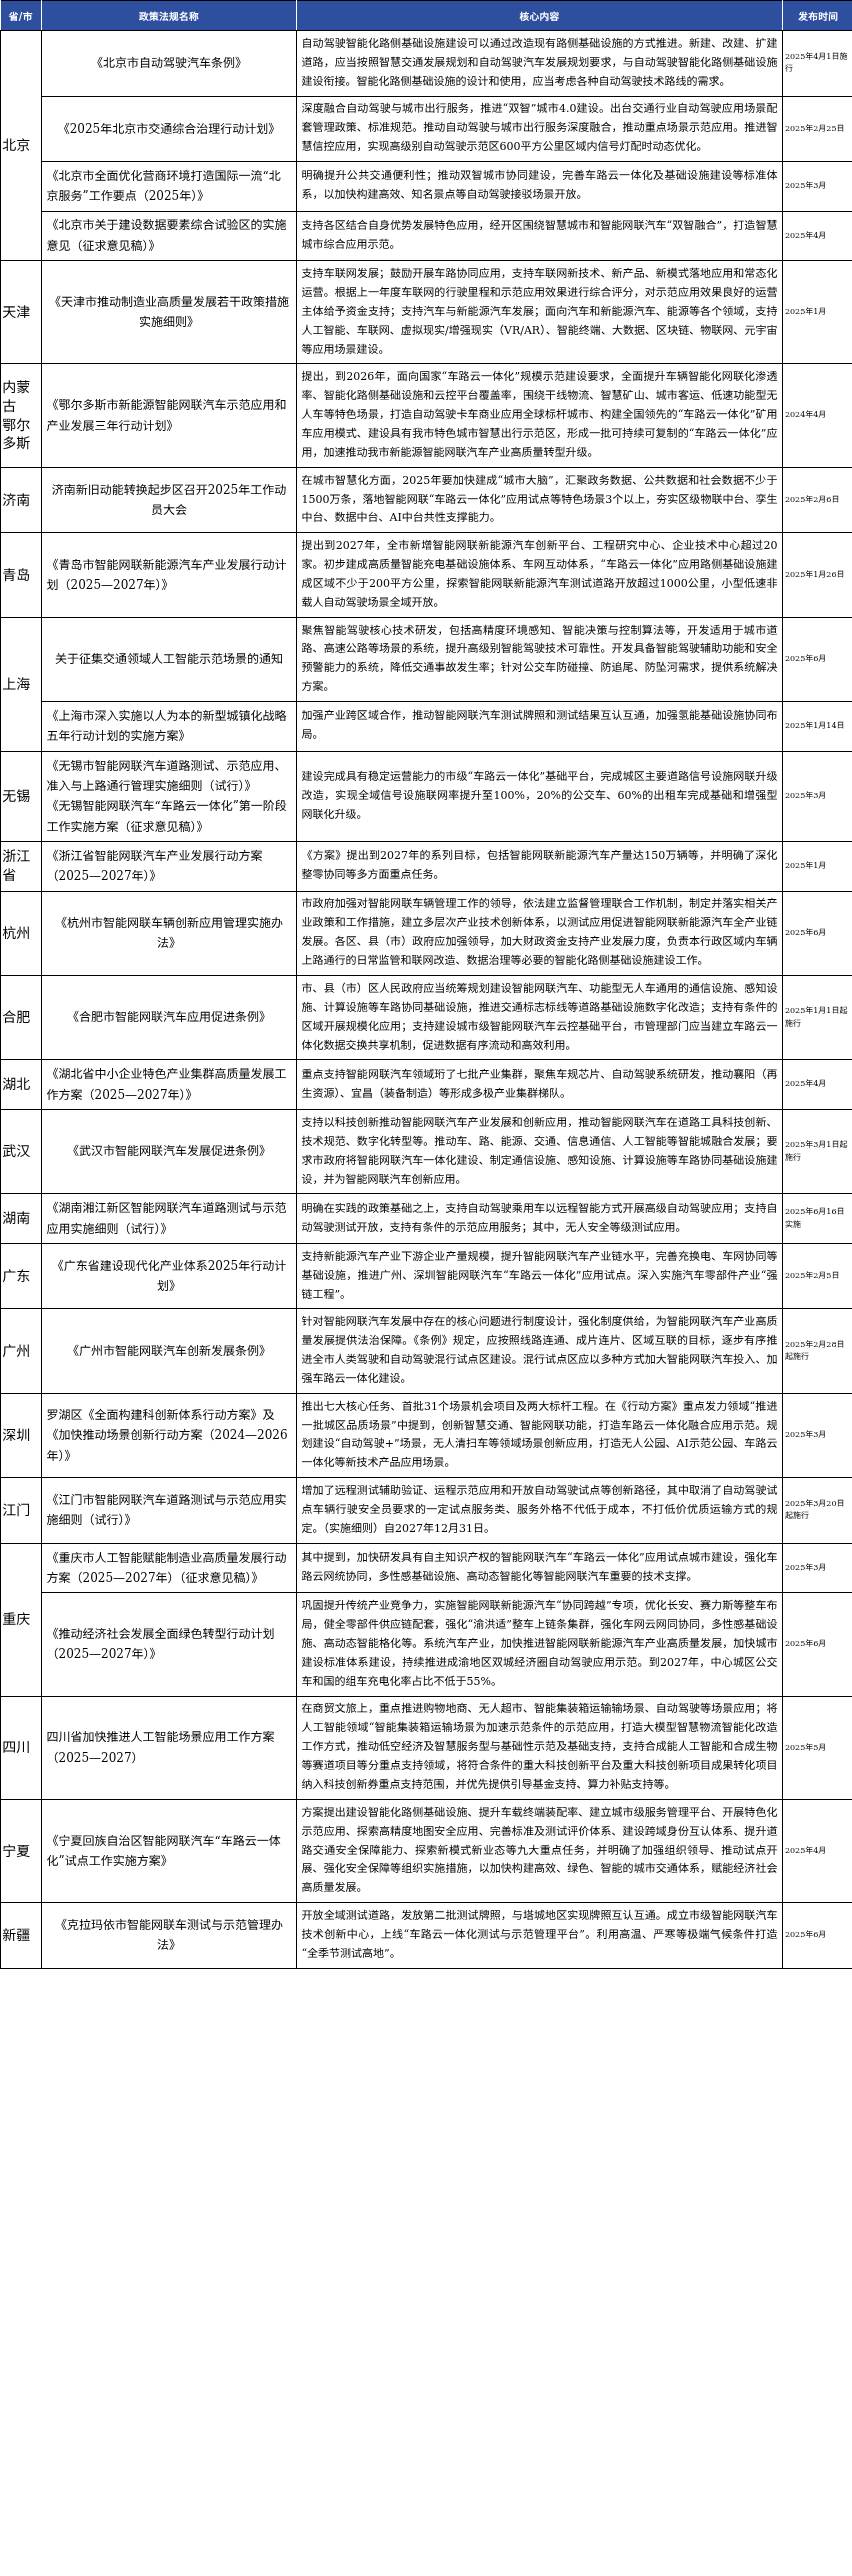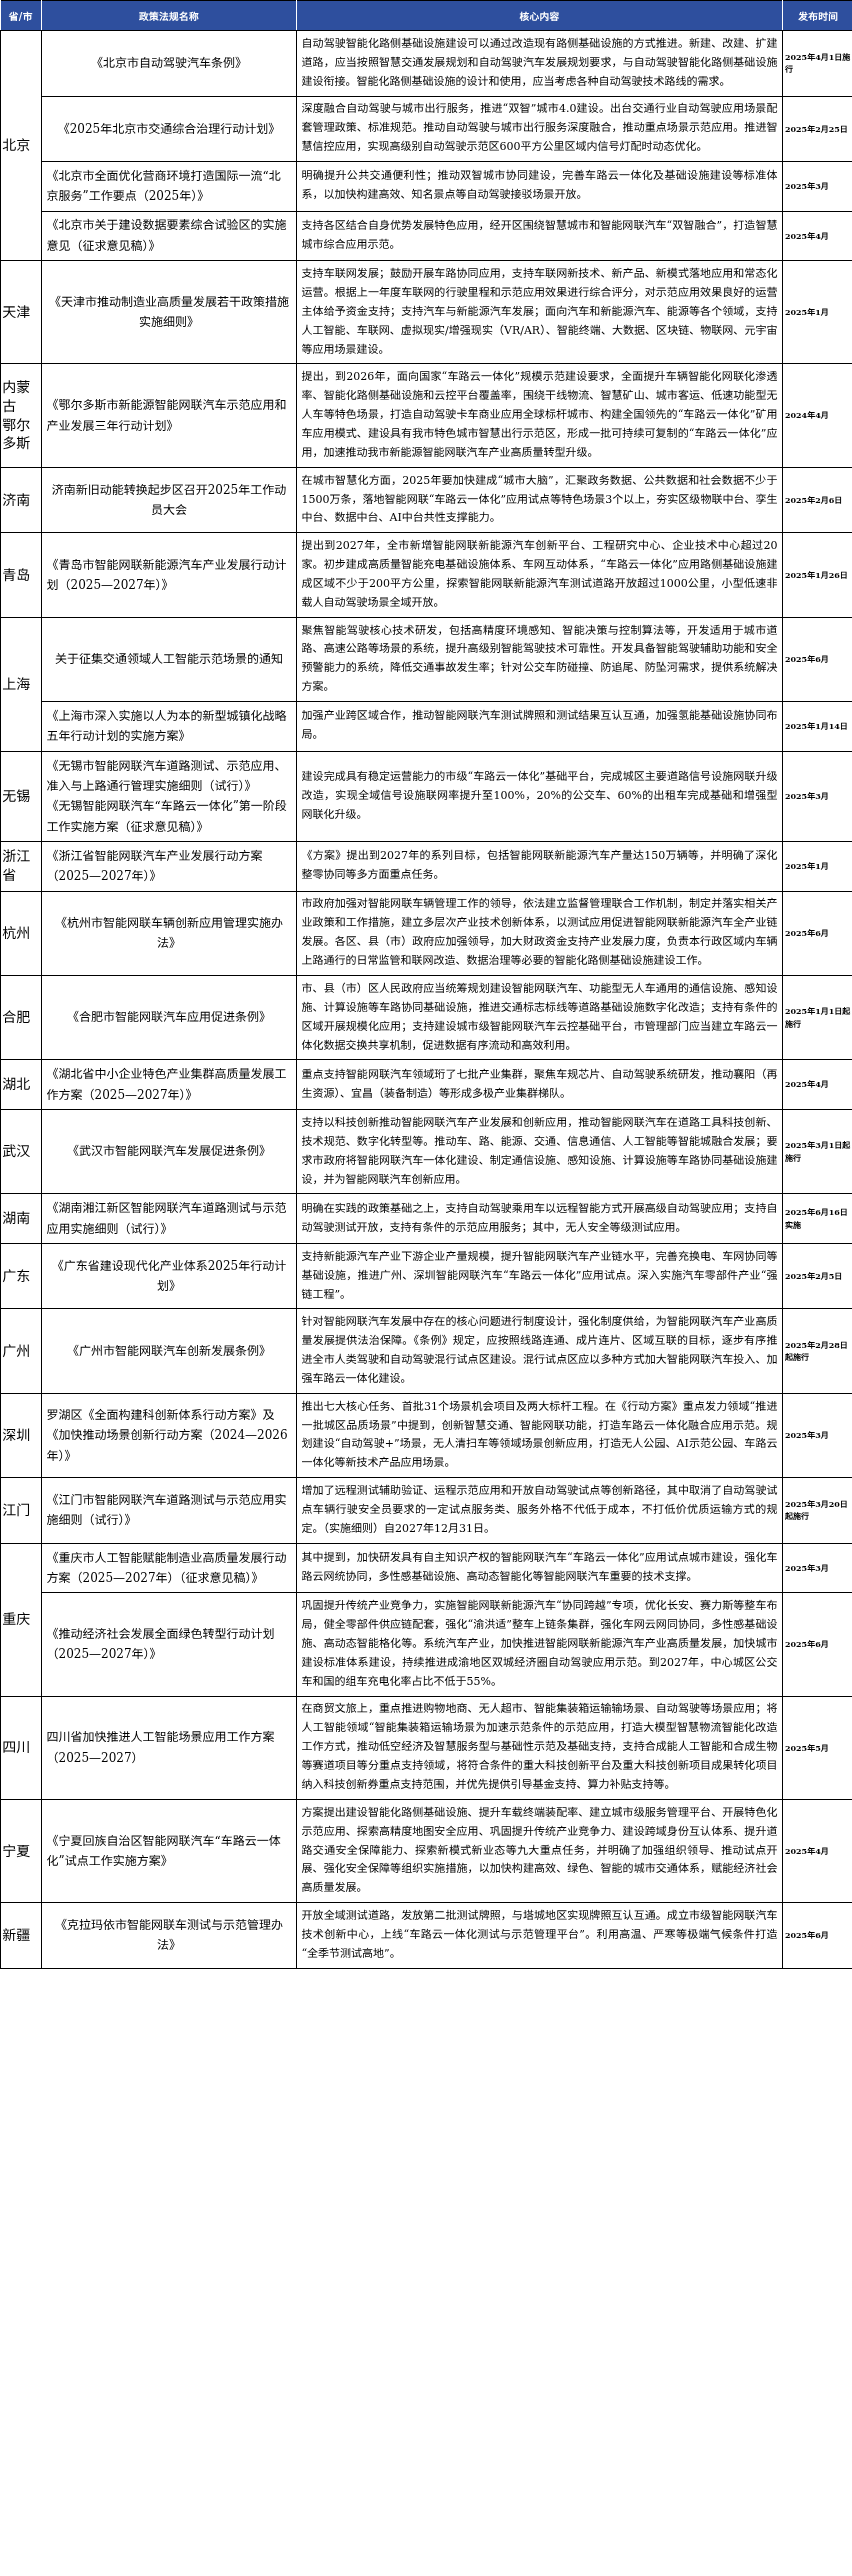--- a/index.html
+++ b/index.html
@@ -68,21 +68,20 @@
     text-justify: inter-ideograph;
     font-size: 11px;
     line-height: 1.72;
   }
   tbody td.date {
     text-align: left;
     font-size: 8px;
     line-height: 1.55;
     padding: 2.6px 1.9px;
     border-right: 1.3px solid #000000;
-    font-weight: bold;
   }
   tbody tr.group-start > td { border-top: 1.3px solid #000000; }
   tbody tr:last-child > td  { border-bottom: 1.3px solid #000000; }
 </style>
 </head>
 <body>
 
 <table id="policy-table">
   <colgroup>
     <col class="c-prov">
@@ -234,21 +233,21 @@
       </tr>
       <tr class="group-start">
         <td class="prov" rowspan="1">四川</td>
         <td class="name">四川省加快推进人工智能场景应用工作方案（2025—2027）</td>
         <td class="core">在商贸文旅上，重点推进购物地商、无人超市、智能集装箱运输输场景、自动驾驶等场景应用；将人工智能领域“智能集装箱运输场景为加速示范条件的示范应用，打造大模型智慧物流智能化改造工作方式，推动低空经济及智慧服务型与基础性示范及基础支持，支持合成能人工智能和合成生物等赛道项目等分重点支持领域，将符合条件的重大科技创新平台及重大科技创新项目成果转化项目纳入科技创新券重点支持范围，并优先提供引导基金支持、算力补贴支持等。</td>
         <td class="date">2025年5月</td>
       </tr>
       <tr class="group-start">
         <td class="prov" rowspan="1">宁夏</td>
         <td class="name">《宁夏回族自治区智能网联汽车“车路云一体化”试点工作实施方案》</td>
-        <td class="core">方案提出建设智能化路侧基础设施、提升车载终端装配率、建立城市级服务管理平台、开展特色化示范应用、探索高精度地图安全应用、巩固提升传统产业竞争力、建设跨域身份互认体系、提升道路交通安全保障能力、探索新模式新业态等九大重点任务，并明确了加强组织领导、推动试点开展、强化安全保障等组织实施措施，以加快构建高效、绿色、智能的城市交通体系，赋能经济社会高质量发展。</td>
+        <td class="core">方案提出建设智能化路侧基础设施、提升车载终端装配率、建立城市级服务管理平台、开展特色化示范应用、探索高精度地图安全应用、完善标准及测试评价体系、建设跨域身份互认体系、提升道路交通安全保障能力、探索新模式新业态等九大重点任务，并明确了加强组织领导、推动试点开展、强化安全保障等组织实施措施，以加快构建高效、绿色、智能的城市交通体系，赋能经济社会高质量发展。</td>
         <td class="date">2025年4月</td>
       </tr>
       <tr class="group-start">
         <td class="prov" rowspan="1">新疆</td>
         <td class="name centered">《克拉玛依市智能网联车测试与示范管理办法》</td>
         <td class="core">开放全域测试道路，发放第二批测试牌照，与塔城地区实现牌照互认互通。成立市级智能网联汽车技术创新中心，上线“车路云一体化测试与示范管理平台”。利用高温、严寒等极端气候条件打造“全季节测试高地”。</td>
         <td class="date">2025年6月</td>
       </tr>
     </tbody>
 </table>

